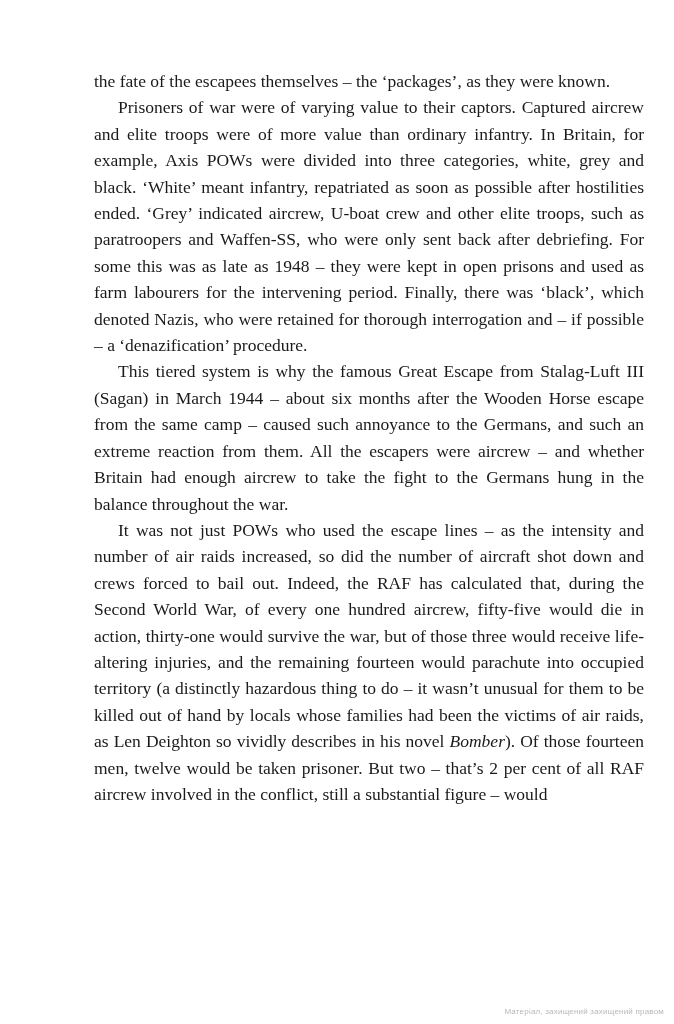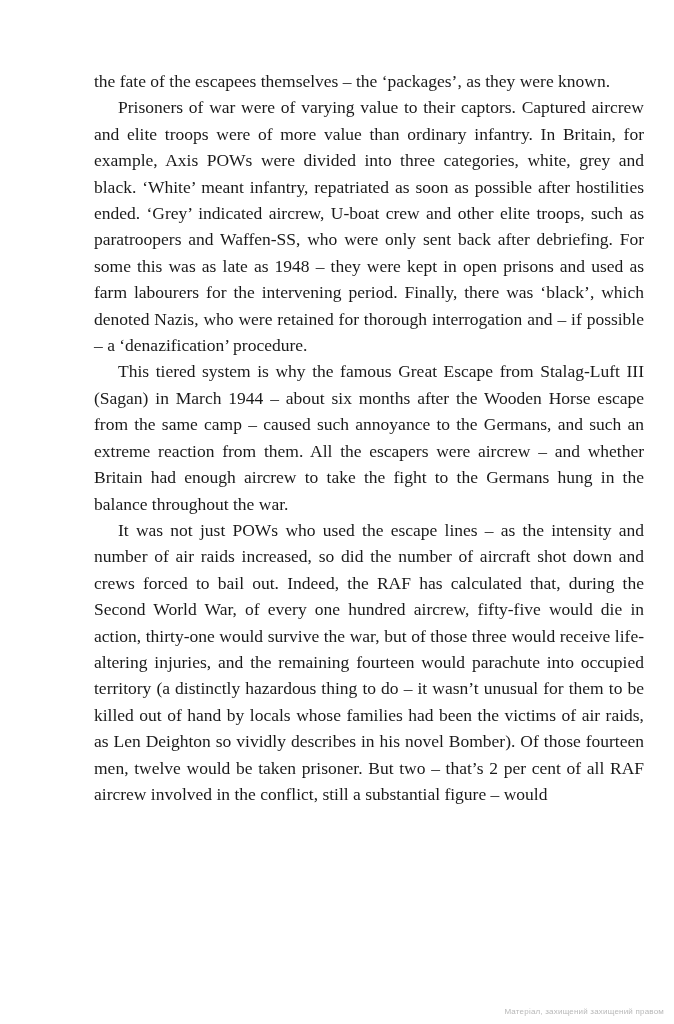--- a/index.html
+++ b/index.html
@@ -28,20 +28,21 @@
     margin-left: 32px;
   }
   .text-block p {
     margin: 0;
     padding: 0;
   }
   .text-block p.indent {
     text-indent: 24px;
   }
   .text-block .italic {
+    font-style: italic;
   }
   .watermark {
     position: absolute;
     right: 10px;
     bottom: 8px;
     font-family: "Liberation Sans", sans-serif;
     font-size: 8px;
     color: #b8b8b8;
     letter-spacing: 0.2px;
   }

